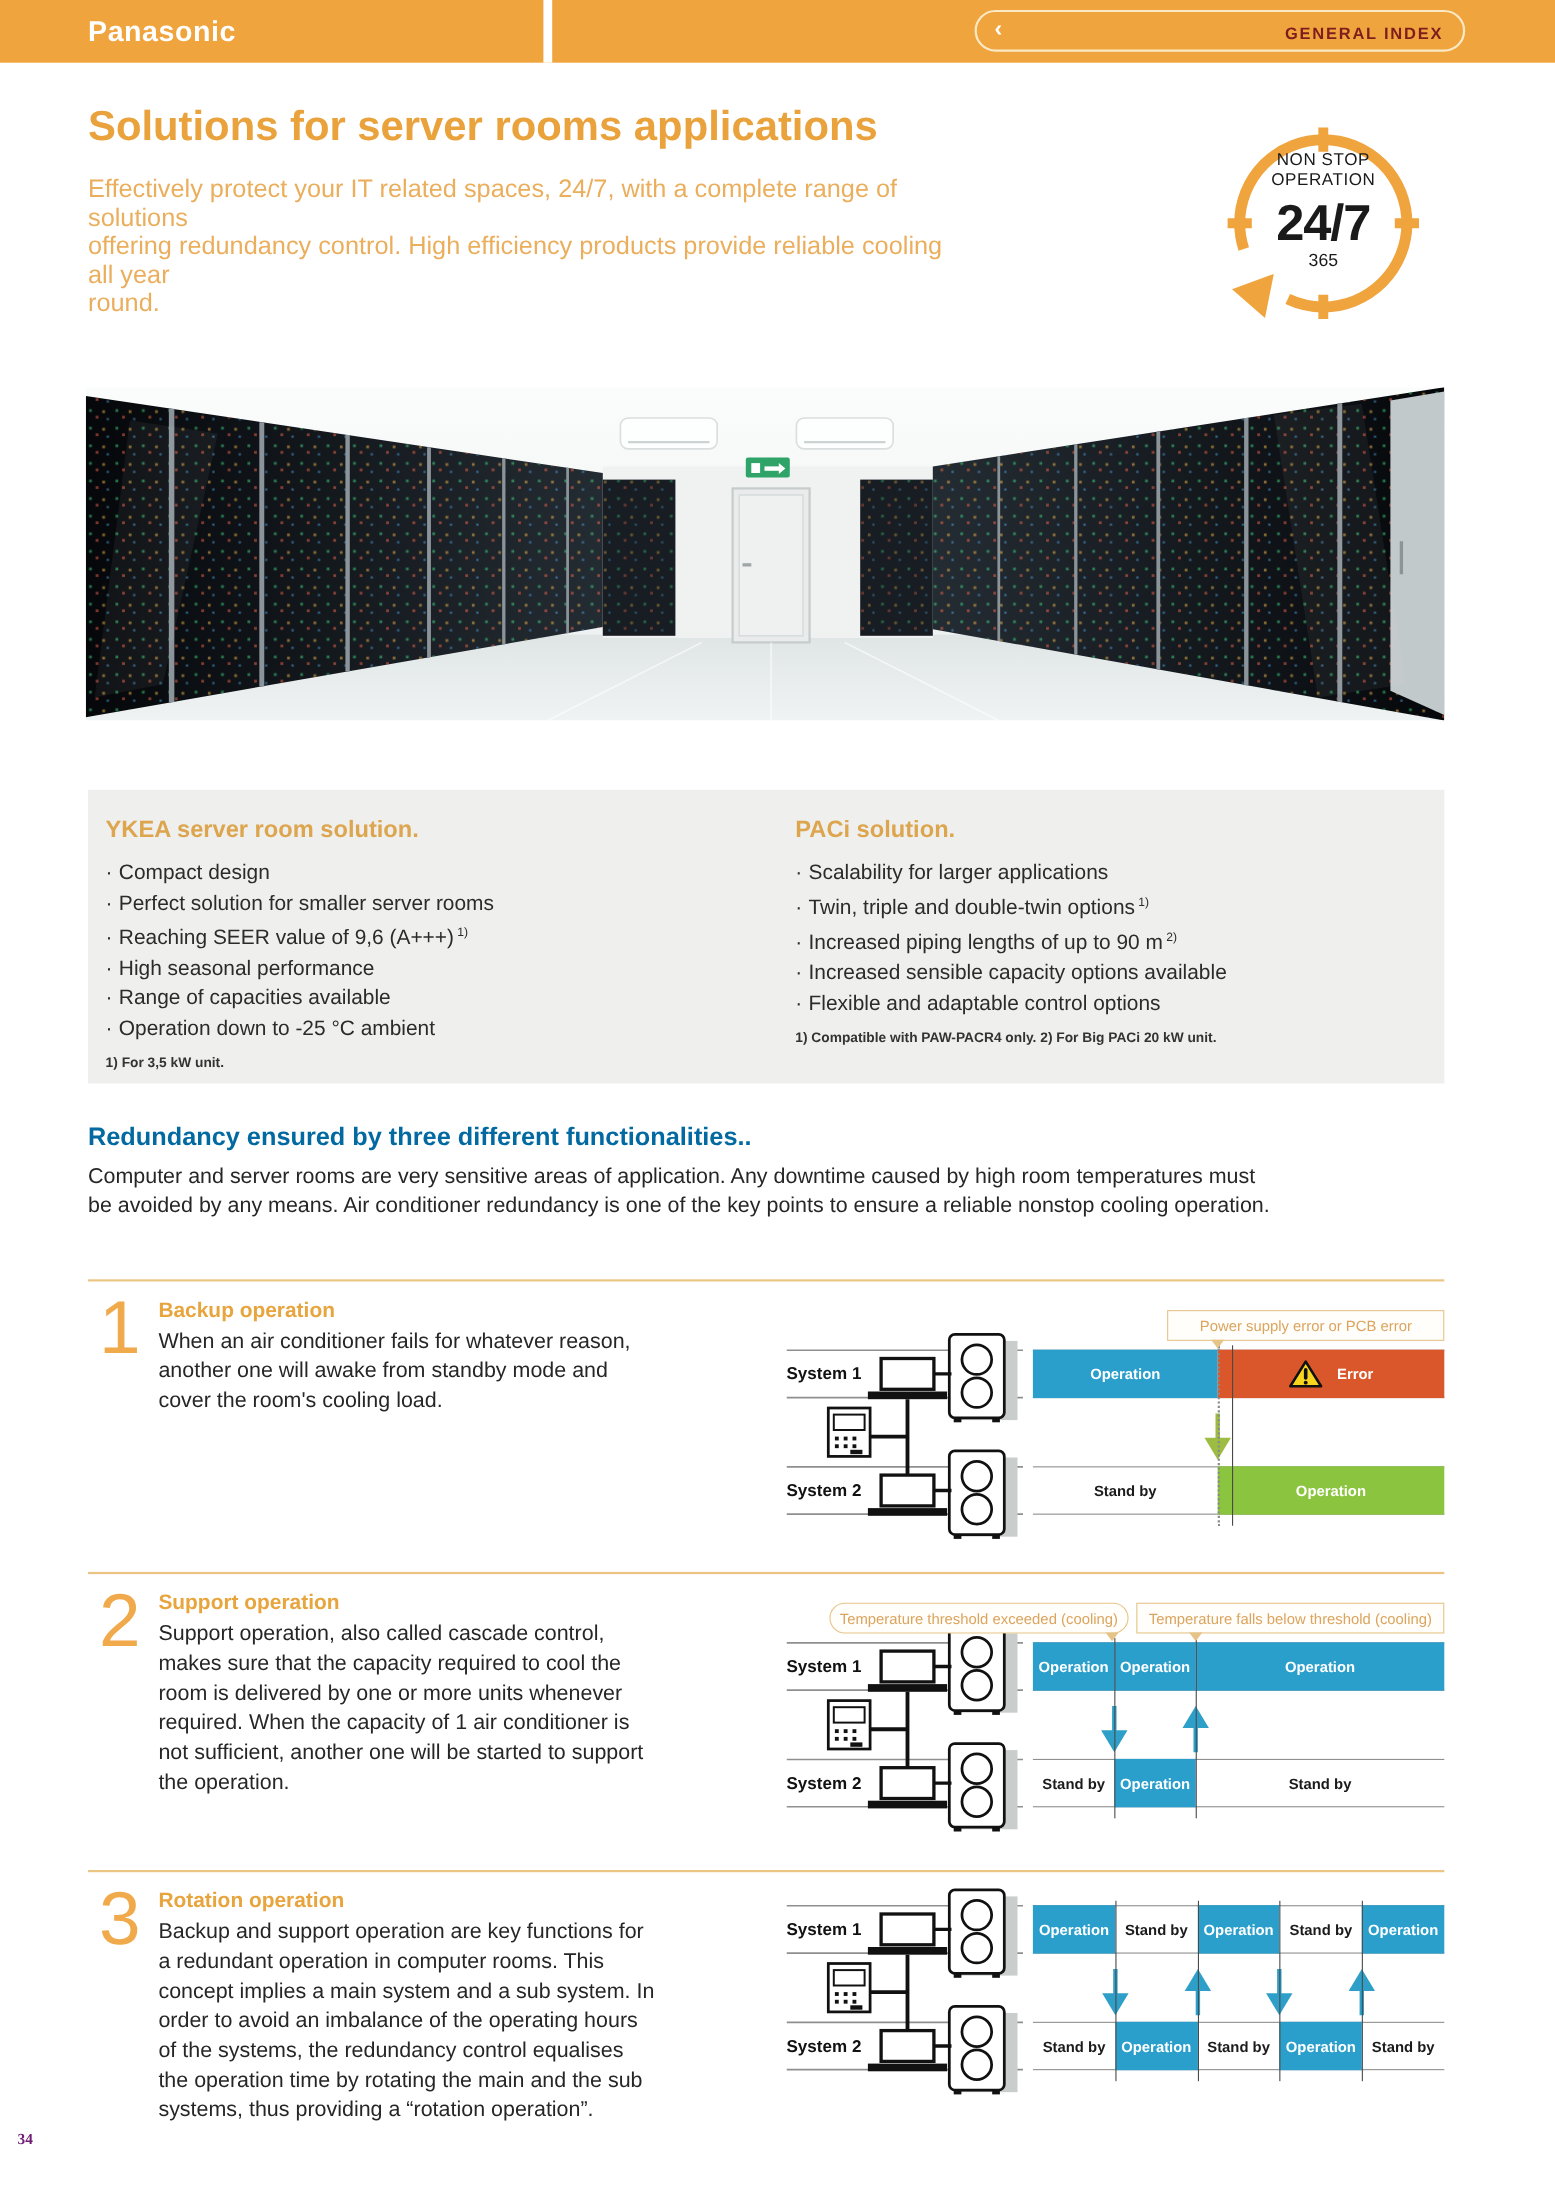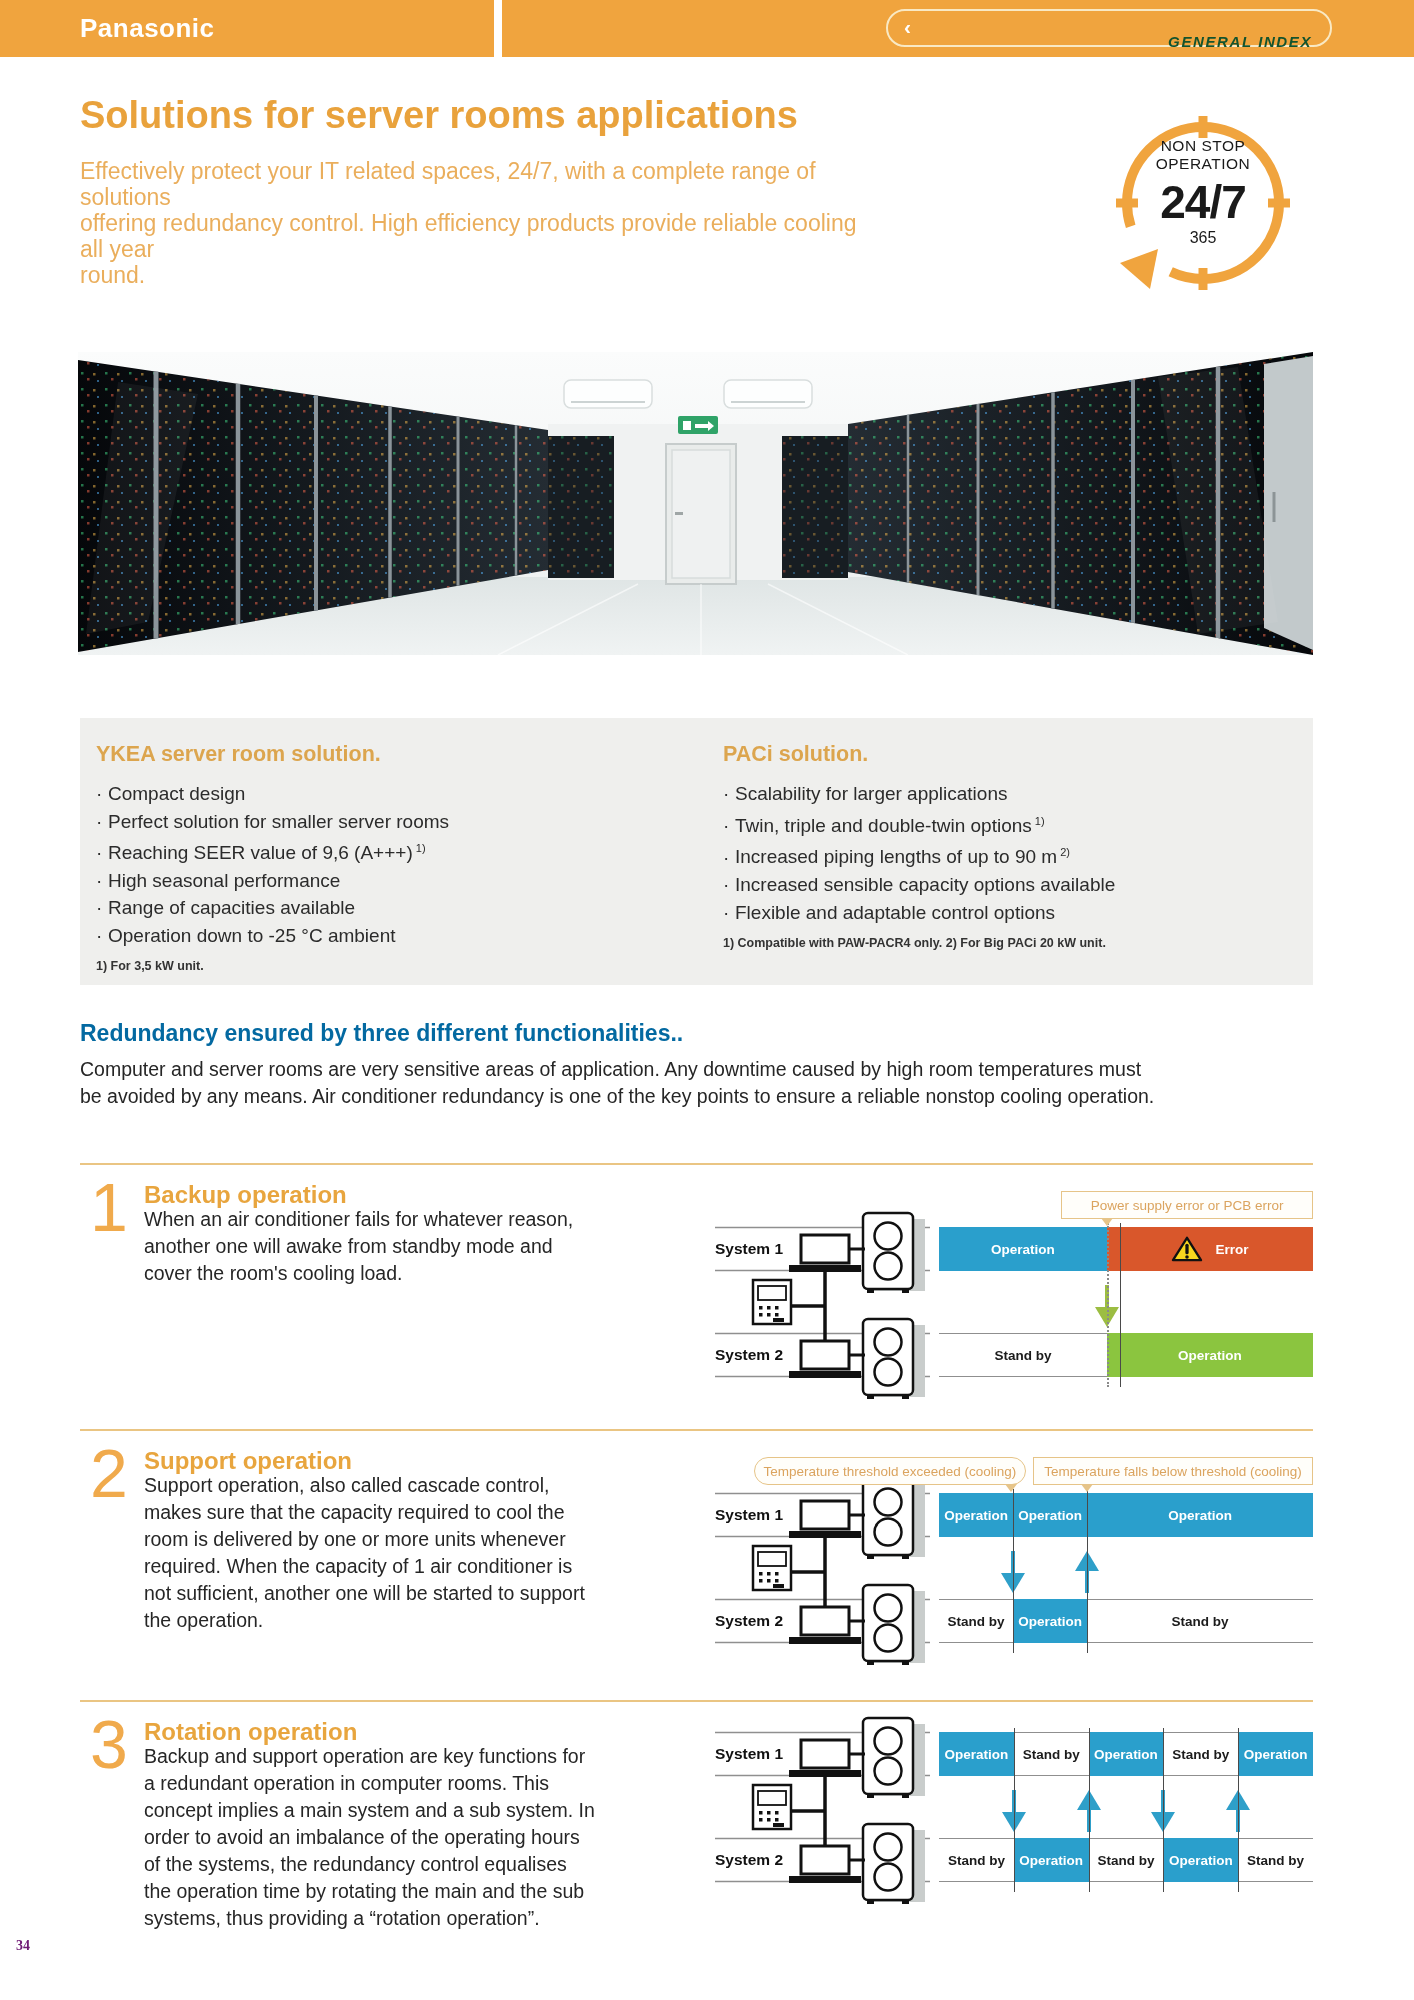--- a/index.html
+++ b/index.html
@@ -6,21 +6,21 @@
   .page{position:relative;width:1414px;height:2000px;background:#fff;overflow:hidden;
         font-family:"Liberation Sans",sans-serif;color:#262626;}
 
   
   .header{position:absolute;left:0;top:0;width:1414px;height:57px;background:#F0A43E;}
   .header-gap{position:absolute;left:494px;top:0;width:8px;height:57px;background:#fff;}
   .brand{position:absolute;left:80px;top:13px;color:#fff;font-size:26px;font-weight:bold;letter-spacing:.5px;}
   .gi-btn{position:absolute;left:886px;top:9px;width:446px;height:38px;border:2px solid #F9E9C4;
           border-radius:20px;box-sizing:border-box;cursor:pointer;}
   .gi-chevron{position:absolute;left:16px;top:4px;color:#fff;font-size:21px;font-weight:bold;}
-  .gi-label{position:absolute;right:18px;top:22px;color:#14532d;font-size:15px;font-weight:bold;letter-spacing:1.6px;font-style:italic;}
+  .gi-label{position:absolute;right:18px;top:11px;color:#7f1d1d;font-size:15px;font-weight:bold;letter-spacing:1.6px;}
 
   
   .title{position:absolute;left:80px;top:94px;margin:0;font-size:38px;font-weight:bold;color:#E9A23C;}
   .intro{position:absolute;left:80px;top:158px;width:800px;font-size:23px;line-height:26px;
          color:#EAAE5C;white-space:pre-line;}
   .badge{position:absolute;left:1098px;top:95px;width:210px;height:215px;}
   .badge svg{position:absolute;left:0;top:0;}
   .badge-text{position:absolute;left:0;top:0;width:210px;height:215px;text-align:center;color:#1a1a1a;}
   .b-top{margin-top:42px;font-size:15.5px;letter-spacing:.5px;}
   .b-mid{font-size:15.5px;letter-spacing:.5px;}
@@ -43,21 +43,21 @@
   .gb-foot{margin-top:10px;font-size:12.5px;color:#333;font-weight:bold;}
 
   
   .red-heading{position:absolute;left:80px;top:1020px;font-size:23px;font-weight:bold;color:#0369a1;}
   .red-body{position:absolute;left:80px;top:1056px;width:1240px;font-size:19.5px;line-height:27px;
             white-space:pre-line;color:#262626;}
 
   
   .section{position:absolute;left:80px;width:1233px;border-top:2px solid #EAC583;box-sizing:border-box;}
   .sec-number{position:absolute;left:10px;top:8px;font-size:68px;line-height:1;color:#F0AA4C;}
-  .sec-title{position:absolute;left:64px;top:16px;font-size:24px;font-weight:bold;color:#E8A53E;}
+  .sec-title{position:absolute;left:64px;top:16px;font-size:19px;font-weight:bold;color:#E8A53E;}
   .sec-body{position:absolute;left:64px;top:41px;width:480px;font-size:19.5px;line-height:27px;
             white-space:pre-line;color:#262626;}
 
   
   .diagram{position:absolute;right:0;top:14px;width:598px;height:250px;}
   .schem{position:absolute;left:0;top:0;}
   .timeline{position:absolute;left:224px;top:0;width:374px;height:250px;}
   .tl-row{position:absolute;left:0;width:374px;height:44px;box-sizing:border-box;
           border-top:1px solid #8f8f8f;border-bottom:1px solid #8f8f8f;display:flex;z-index:1;}
   .seg{display:flex;align-items:center;justify-content:center;gap:12px;height:44px;margin-top:-1px;

